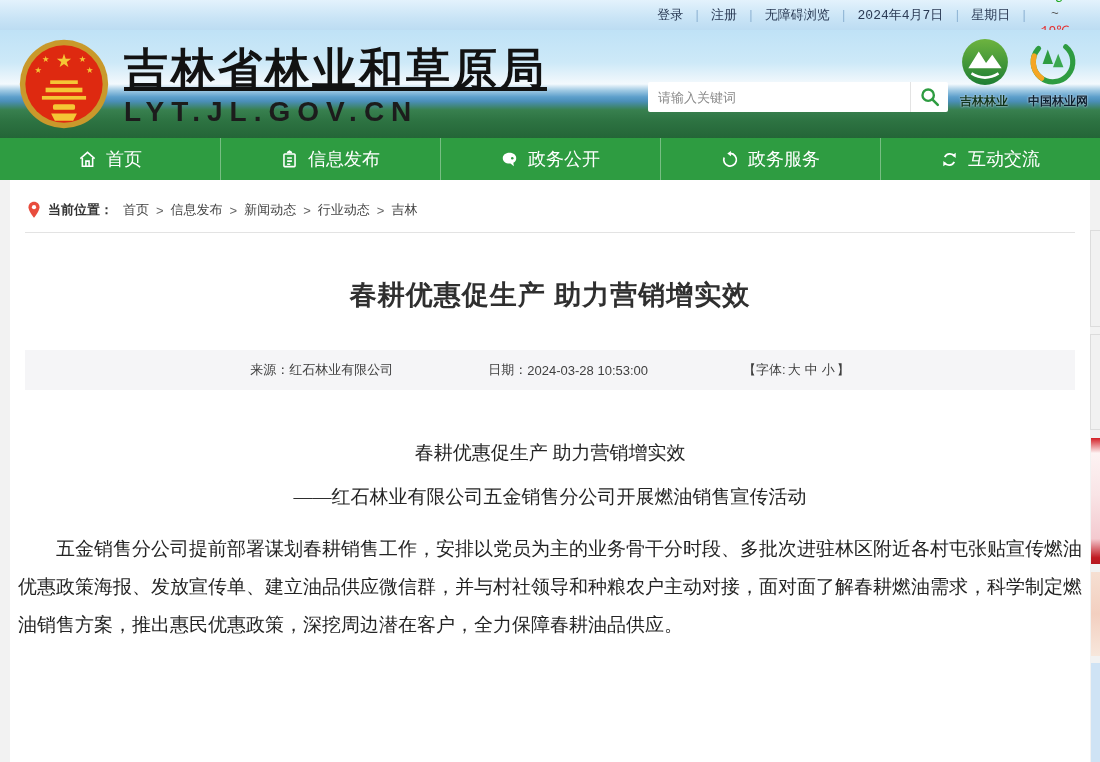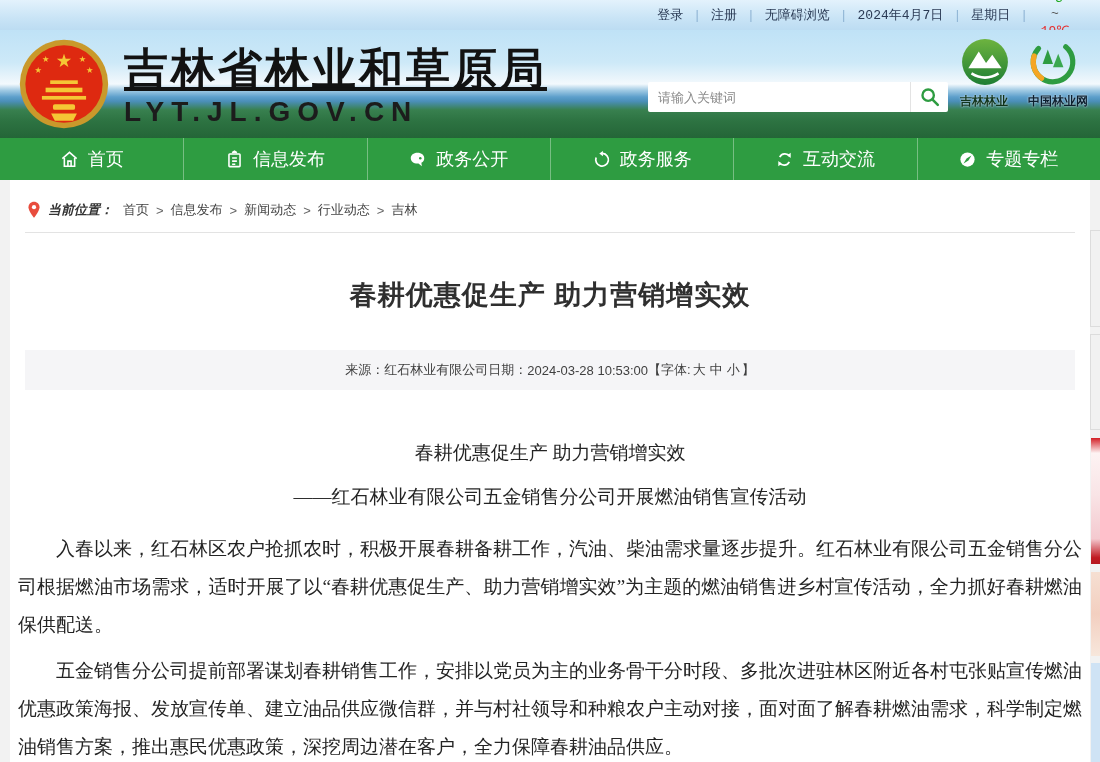--- a/index.html
+++ b/index.html
@@ -81,31 +81,31 @@
 
   
   .content {
     margin:0 10px; background:#ffffff; height:582px; position:relative;
   }
   .breadcrumb {
     margin:0 15px; padding:21px 0 13px 2px; font-size:13px; color:#333;
     border-bottom:1px solid #e3e3e3; display:flex; align-items:center;
   }
   .breadcrumb .bicon { display:inline-flex; margin-right:7px; }
-  .breadcrumb .blabel { font-weight:bold; color:#333; margin-right:10px;font-style:italic; }
+  .breadcrumb .blabel { font-weight:bold; color:#333; margin-right:10px; }
   .breadcrumb .bitem { color:#444; cursor:pointer; }
   .breadcrumb .bsep { color:#666; margin:0 7px; }
 
   .article-title {
     margin-top:44px; text-align:center; font-size:27px; font-weight:bold; color:#2f2f2f;
     letter-spacing:1px;
   }
   .meta-bar {
     margin:37px 15px 0; height:40px; background:#f5f5f7;
-    display:flex; align-items:center; justify-content:center; 
+    display:flex; align-items:center; justify-content:center; gap:95px;
     font-size:13px; color:#3f3f3f;
   }
   .meta-item { display:flex; align-items:center; }
   .font-size-opt { cursor:pointer; margin:0 2px; }
 
   .article-body {
     margin:44px 8px 0; font-family:"Liberation Serif","DejaVu Serif",serif;
     font-size:19px; color:#242424; line-height:38px;
   }
   .body-center { text-align:center; }
@@ -251,29 +251,20 @@
     <span class="nicon">
       <svg width="19" height="19" viewBox="0 0 24 24" fill="none" stroke="#fff" stroke-width="2.2">
         <path d="M6 9 A7.2 7.2 0 0 1 18.5 8"></path>
         <polygon points="19.8,3.5 19.8,10 15.5,6.5" fill="#fff" stroke="none"></polygon>
         <path d="M18 15 A7.2 7.2 0 0 1 5.5 16"></path>
         <polygon points="4.2,20.5 4.2,14 8.5,17.5" fill="#fff" stroke="none"></polygon>
       </svg>
     </span>
     <span>互动交流</span>
   </div>
-  <div class="nav-item">
-    <span class="nicon">
-      <svg width="19" height="19" viewBox="0 0 24 24">
-        <circle cx="12" cy="12" r="9" fill="#ffffff"></circle>
-        <polygon points="17,7 13.2,13.2 7,17 10.8,10.8" fill="#2e9c41"></polygon>
-      </svg>
-    </span>
-    <span>专题专栏</span>
-  </div>
 </div>
 
 <div class="content">
 
   <div class="breadcrumb">
     <span class="bicon">
       <svg width="14" height="18" viewBox="0 0 24 30">
         <path d="M12 1 C6.5 1 2.5 5.2 2.5 10.4 c0 6.8 9.5 18 9.5 18 s9.5-11.2 9.5-18 C21.5 5.2 17.5 1 12 1 Z" fill="#e84c3d"></path>
         <circle cx="12" cy="10.2" r="3.6" fill="#ffffff"></circle>
       </svg>
@@ -306,21 +297,20 @@
       <span class="font-size-opt">大</span>
       <span class="font-size-opt">中</span>
       <span class="font-size-opt">小</span>
       <span>】</span>
     </span>
   </div>
 
   <div class="article-body">
     <div class="body-center">春耕优惠促生产 助力营销增实效</div>
     <div class="body-center body-subtitle">——红石林业有限公司五金销售分公司开展燃油销售宣传活动</div>
-    <p class="para">入春以来，红石林区农户抢抓农时，积极开展春耕备耕工作，汽油、柴油需求量逐步提升。红石林业有限公司五金销售分公司根据燃油市场需求，适时开展了以“春耕优惠促生产、助力营销增实效”为主题的燃油销售进乡村宣传活动，全力抓好春耕燃油保供配送。</p>
     <p class="para">五金销售分公司提前部署谋划春耕销售工作，安排以党员为主的业务骨干分时段、多批次进驻林区附近各村屯张贴宣传燃油优惠政策海报、发放宣传单、建立油品供应微信群，并与村社领导和种粮农户主动对接，面对面了解春耕燃油需求，科学制定燃油销售方案，推出惠民优惠政策，深挖周边潜在客户，全力保障春耕油品供应。</p>
 
   </div>
 </div>
 
 <div class="edge-sliver sliver-panel-a"></div>
 <div class="edge-sliver sliver-panel-b"></div>
 <div class="edge-sliver sliver-red"></div>
 <div class="edge-sliver sliver-peach"></div>
 <div class="edge-sliver sliver-blue"></div>

